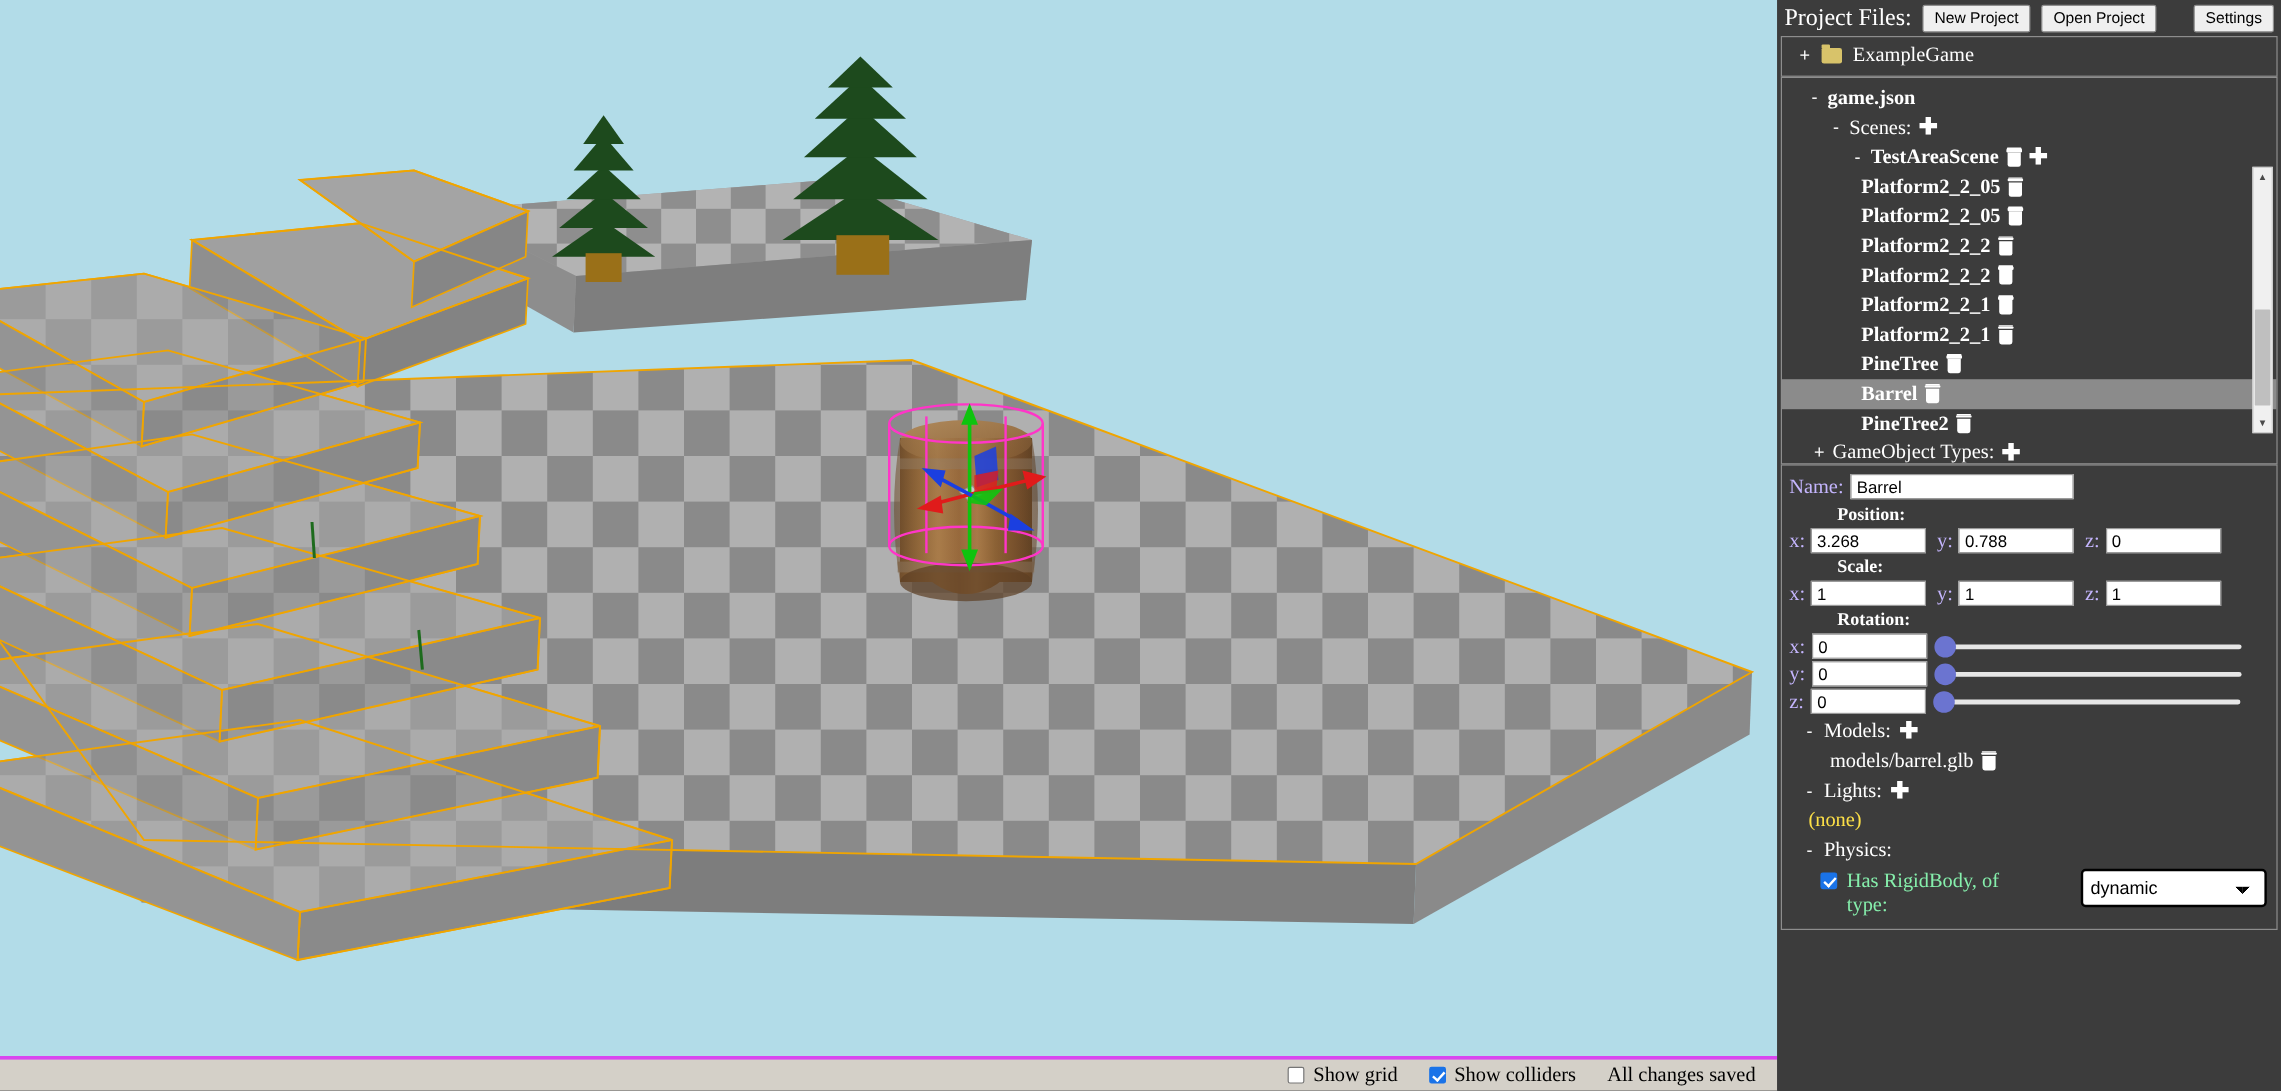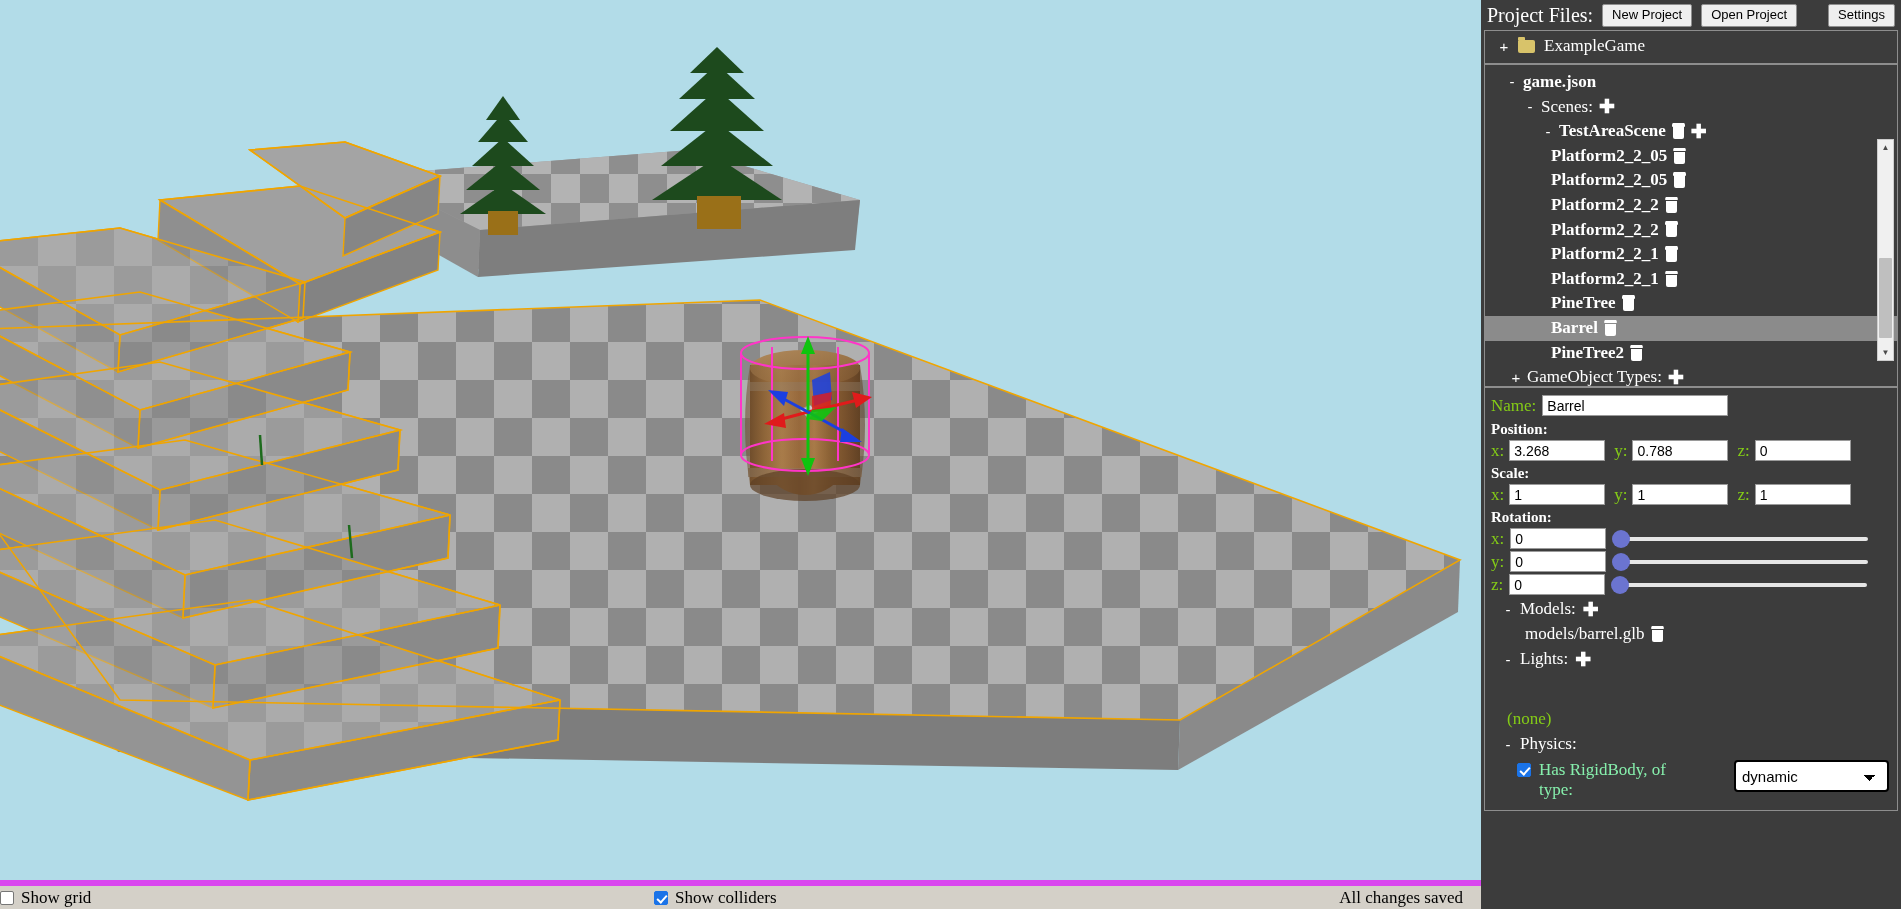--- a/index.html
+++ b/index.html
@@ -20,22 +20,22 @@
     background: #b2dce8;
     overflow: hidden;
   }
   #viewport svg { display: block; width: 1481px; height: 880px; }
 
   
   #statusbar {
     position: absolute; left: 0; top: 880px;
     width: 1481px; height: 29px;
     background: #d4d0c8;
-    border-top: 6px solid #d946ef;
-    display: flex; align-items: center; justify-content: space-between;
+    border-top: 3px solid #d946ef;
+    display: flex; align-items: center; justify-content: flex-end;
     gap: 26px; padding-right: 18px;
     font-size: 17px; color: #000;
   }
   .sb-item { display: flex; align-items: center; gap: 7px; }
   .cbx {
     width: 14px; height: 14px; border: 1px solid #767676;
     background: #fff; border-radius: 2px; display: inline-block;
     position: relative; flex: 0 0 auto;
   }
   .cbx.on { background: #1a73e8; border-color: #1a73e8; }
@@ -137,22 +137,22 @@
   .sb-arrow.down { bottom: 0; }
   #hier-sb-thumb {
     position: absolute; left: 1px; width: 13px;
     top: 118px; height: 80px;
     background: #bfbfbf; border-radius: 1px; cursor: pointer;
   }
 
   
   #sel-box { padding: 5px 0 6px 0; }
   .row { display: flex; align-items: center; gap: 6px; padding: 2px 0 2px 6px; white-space: nowrap; }
-  .fld-lbl { font-size: 17px; color: #84cc16; }
-  .grp-lbl { font-weight: bold; font-size: 15px; color: #fff; padding: 3px 0 1px 6px; }
+  .fld-lbl { font-size: 17px; color: #c4b5fd; }
+  .grp-lbl { font-weight: bold; font-size: 15px; color: #fff; padding: 3px 0 1px 6px; margin-left: 40px; }
   input.txt {
     font-family: "Liberation Sans", sans-serif;
     font-size: 14px; color: #000;
     background: #fff; border: 1px solid #9a9a9a;
     padding: 2px 4px; height: 21px;
   }
   #name-input { width: 186px; }
   .vec-row { display: flex; align-items: center; gap: 0; padding: 1px 0 1px 6px; }
   .vec-cell { display: flex; align-items: center; gap: 5px; }
   .vec-cell input { width: 96px; }
@@ -164,21 +164,21 @@
     position: absolute; left: 16px; right: 0; top: 8px;
     height: 4px; background: #e6e6e6; border-radius: 2px;
   }
   .slider .thumb {
     position: absolute; left: 0; top: 1px;
     width: 18px; height: 18px; border-radius: 50%;
     background: #6b74d0;
   }
   .sub-row { display: flex; align-items: center; gap: 7px; padding: 3px 0 2px 18px; white-space: nowrap; }
   .sub-row2 { padding-left: 40px; }
-  .none-row { padding: 2px 0 2px 22px; color: #84cc16; margin-top: 36px; }
+  .none-row { padding: 2px 0 2px 22px; color: #fde047; }
   .phys-row { display: flex; align-items: flex-start; gap: 8px; padding: 4px 0 0 32px; }
   .phys-txt { width: 130px; line-height: 1.18; color: #86efac; }
   select.sel-dd {
     font-family: "Liberation Sans", sans-serif;
     font-size: 15px; color: #000; background: #fff;
     border: 2px solid #000; border-radius: 4px;
     padding: 4px 6px; width: 155px; height: 32px;
     margin-left: auto; margin-right: 8px;
     appearance: none; -webkit-appearance: none;
     background-image:

